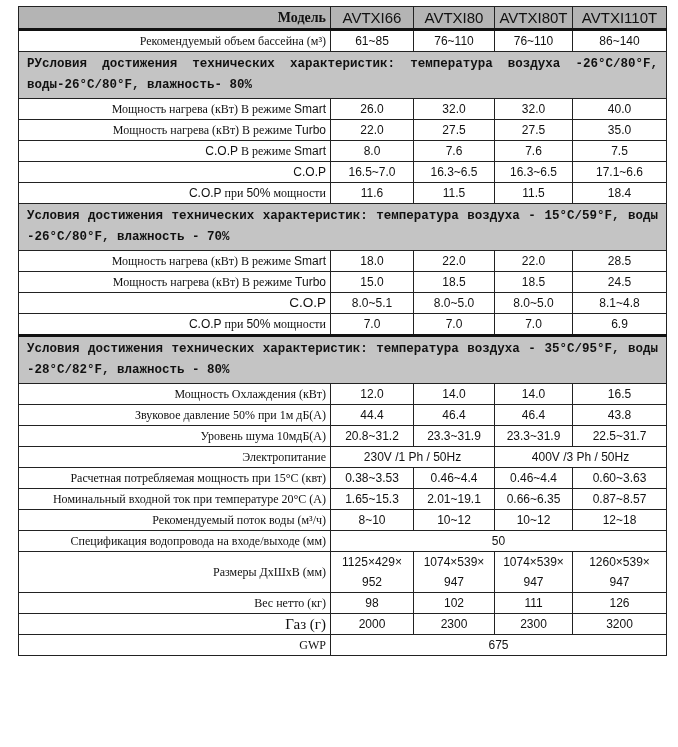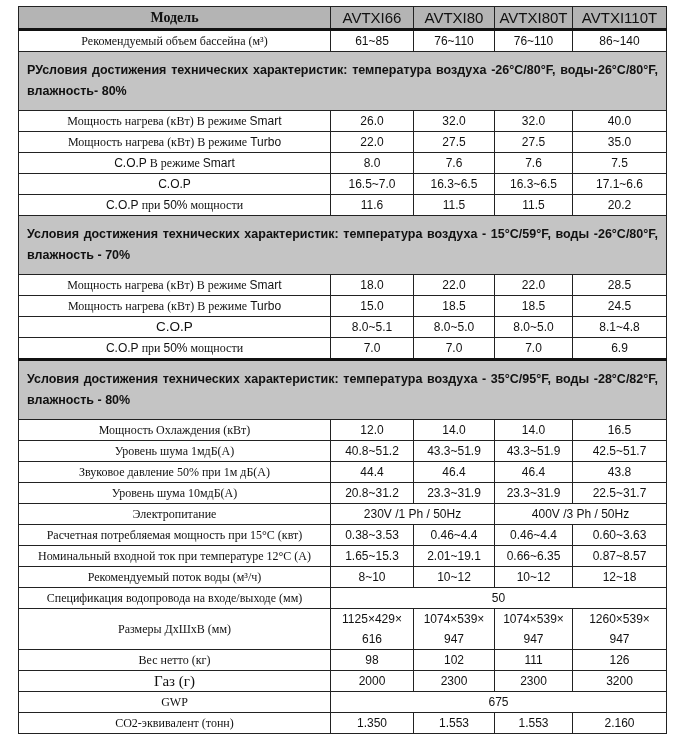--- a/index.html
+++ b/index.html
@@ -1,25 +1,25 @@
 <!DOCTYPE html>
 <html><head>
 <meta charset="utf-8">
 <style>
   html, body { margin:0; padding:0; background:#ffffff; }
   body { width:678px; height:747px; position:relative; overflow:hidden; font-family:"Liberation Sans", sans-serif; color:#111; }
   table.spec { position:absolute; left:18px; top:6px; border-collapse:collapse; width:648px; table-layout:fixed; }
   table.spec td { border:1px solid #222; padding:0 4px; height:20px; font-size:12px; line-height:20px; vertical-align:middle; }
   col.c0 { width:312px; } col.c1 { width:83px; } col.c2 { width:81px; } col.c3 { width:78px; } col.c4 { width:94px; }
-  td.lbl { font-family:"Liberation Serif", serif; font-size:12.5px; text-align:center; white-space:nowrap; overflow:hidden;margin-top:44px; }
+  td.lbl { font-family:"Liberation Serif", serif; font-size:12.5px; text-align:right; white-space:nowrap; overflow:hidden;margin-top:44px; }
   td.lbl .sans { font-family:"Liberation Sans", sans-serif; font-size:12px; }
   td.val { text-align:center; font-size:12.5px; }
   tr.hdr td { background:#b4b4b4; font-size:15px; height:21px; border-bottom:3px solid #111; }
   tr.hdr td.lbl { font-weight:bold; font-size:14px; }
-  tr.sec td { background:#c4c4c4; font-family:Liberation Sans, sans-serif; font-weight:bold; font-size:12.5px; line-height:21px; padding:8px 8px; text-align:justify; white-space:normal; height:38px; }
+  tr.sec td { background:#c4c4c4; font-family:Liberation Mono, monospace; font-weight:bold; font-size:12.5px; line-height:21px; padding:2px 8px; text-align:justify; white-space:normal; height:38px; }
   tr.sec.thick td { border-top:3px solid #111; }
   tr.big td.lbl { font-family:"Liberation Sans", sans-serif; font-size:13.5px; }
   tr.gas td.lbl { font-size:15px; }
   tr.tall td { height:40px; }
   tr.tall td.val { line-height:20px; }
 </style>
 </head>
 <body>
 
 <table class="spec">
@@ -75,21 +75,21 @@
       <td class="val">16.5~7.0</td>
       <td class="val">16.3~6.5</td>
       <td class="val">16.3~6.5</td>
       <td class="val">17.1~6.6</td>
     </tr>
     <tr>
       <td class="lbl"><span class="sans">C.O.P</span><span> при </span><span class="sans">50%</span><span> мощности</span></td>
       <td class="val">11.6</td>
       <td class="val">11.5</td>
       <td class="val">11.5</td>
-      <td class="val">20.2</td>
+      <td class="val">18.4</td>
     </tr>
 
     <tr class="sec">
       <td colspan="5">Условия достижения технических характеристик: температура воздуха - 15°C/59°F, воды -26°C/80°F, влажность - 70%</td>
     </tr>
     <tr>
       <td class="lbl"><span>Мощность нагрева (кВт)    В режиме </span><span class="sans">Smart</span></td>
       <td class="val">18.0</td>
       <td class="val">22.0</td>
       <td class="val">22.0</td>
@@ -121,27 +121,20 @@
       <td colspan="5">Условия достижения технических характеристик: температура воздуха - 35°C/95°F, воды -28°C/82°F, влажность - 80%</td>
     </tr>
     <tr>
       <td class="lbl">Мощность Охлаждения (кВт)</td>
       <td class="val">12.0</td>
       <td class="val">14.0</td>
       <td class="val">14.0</td>
       <td class="val">16.5</td>
     </tr>
     <tr>
-      <td class="lbl">Уровень шума 1мдБ(A)</td>
-      <td class="val">40.8~51.2</td>
-      <td class="val">43.3~51.9</td>
-      <td class="val">43.3~51.9</td>
-      <td class="val">42.5~51.7</td>
-    </tr>
-    <tr>
       <td class="lbl">Звуковое давление 50% при 1м дБ(A)</td>
       <td class="val">44.4</td>
       <td class="val">46.4</td>
       <td class="val">46.4</td>
       <td class="val">43.8</td>
     </tr>
     <tr>
       <td class="lbl">Уровень шума 10мдБ(A)</td>
       <td class="val">20.8~31.2</td>
       <td class="val">23.3~31.9</td>
@@ -155,40 +148,40 @@
       <td class="val" colspan="2">400V /3 Ph / 50Hz</td>
     </tr>
     <tr>
       <td class="lbl">Расчетная потребляемая мощность при 15°C (квт)</td>
       <td class="val">0.38~3.53</td>
       <td class="val">0.46~4.4</td>
       <td class="val">0.46~4.4</td>
       <td class="val">0.60~3.63</td>
     </tr>
     <tr>
-      <td class="lbl">Номинальный входной ток при температуре 12°C (A)</td>
+      <td class="lbl">Номинальный входной ток при температуре 20°C (A)</td>
       <td class="val">1.65~15.3</td>
       <td class="val">2.01~19.1</td>
       <td class="val">0.66~6.35</td>
       <td class="val">0.87~8.57</td>
     </tr>
     <tr>
       <td class="lbl">Рекомендуемый поток воды (м³/ч)</td>
       <td class="val">8~10</td>
       <td class="val">10~12</td>
       <td class="val">10~12</td>
       <td class="val">12~18</td>
     </tr>
     <tr>
       <td class="lbl">Спецификация водопровода на входе/выходе (мм)</td>
       <td class="val" colspan="4">50</td>
     </tr>
     <tr class="tall">
       <td class="lbl">Размеры ДхШхВ (мм)</td>
-      <td class="val"><span>1125×429×</span><br><span>616</span></td>
+      <td class="val"><span>1125×429×</span><br><span>952</span></td>
       <td class="val"><span>1074×539×</span><br><span>947</span></td>
       <td class="val"><span>1074×539×</span><br><span>947</span></td>
       <td class="val"><span>1260×539×</span><br><span>947</span></td>
     </tr>
     <tr>
       <td class="lbl">Вес нетто (кг)</td>
       <td class="val">98</td>
       <td class="val">102</td>
       <td class="val">111</td>
       <td class="val">126</td>
@@ -197,21 +190,14 @@
       <td class="lbl">Газ (г)</td>
       <td class="val">2000</td>
       <td class="val">2300</td>
       <td class="val">2300</td>
       <td class="val">3200</td>
     </tr>
     <tr>
       <td class="lbl">GWP</td>
       <td class="val" colspan="4">675</td>
     </tr>
-    <tr>
-      <td class="lbl">CO2-эквивалент (тонн)</td>
-      <td class="val">1.350</td>
-      <td class="val">1.553</td>
-      <td class="val">1.553</td>
-      <td class="val">2.160</td>
-    </tr>
   </tbody>
 </table>
 
 </body></html>

